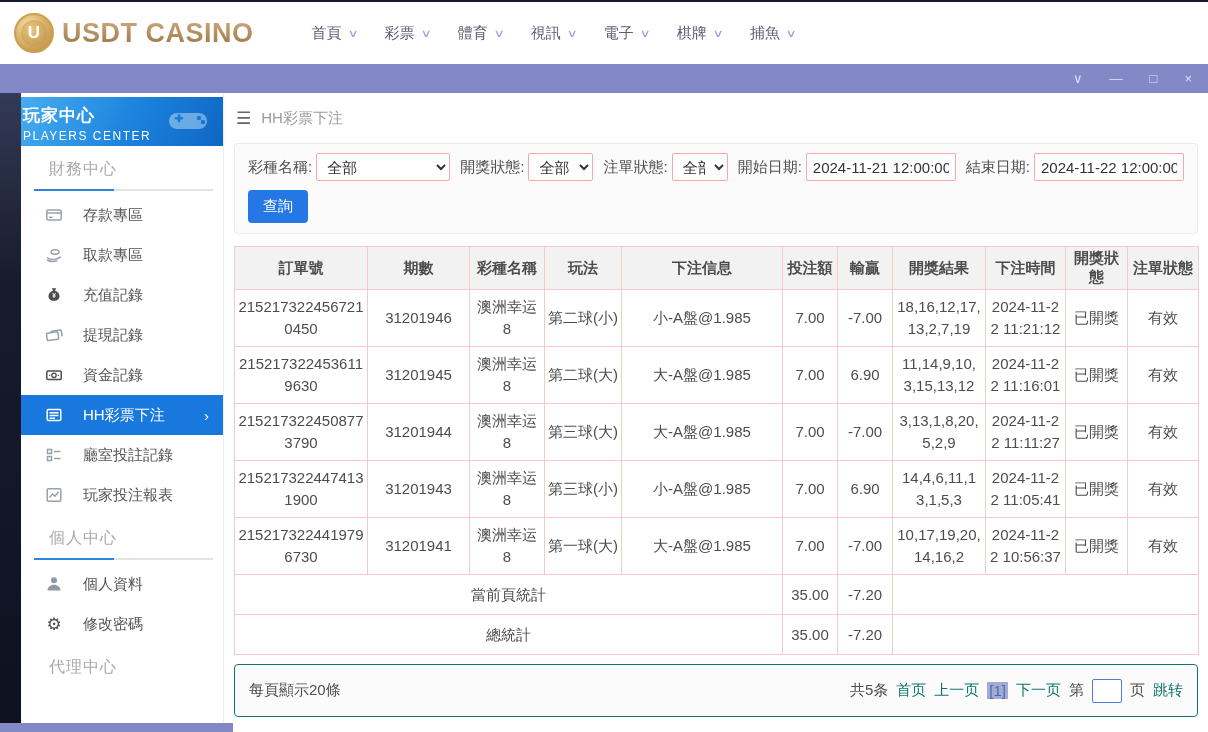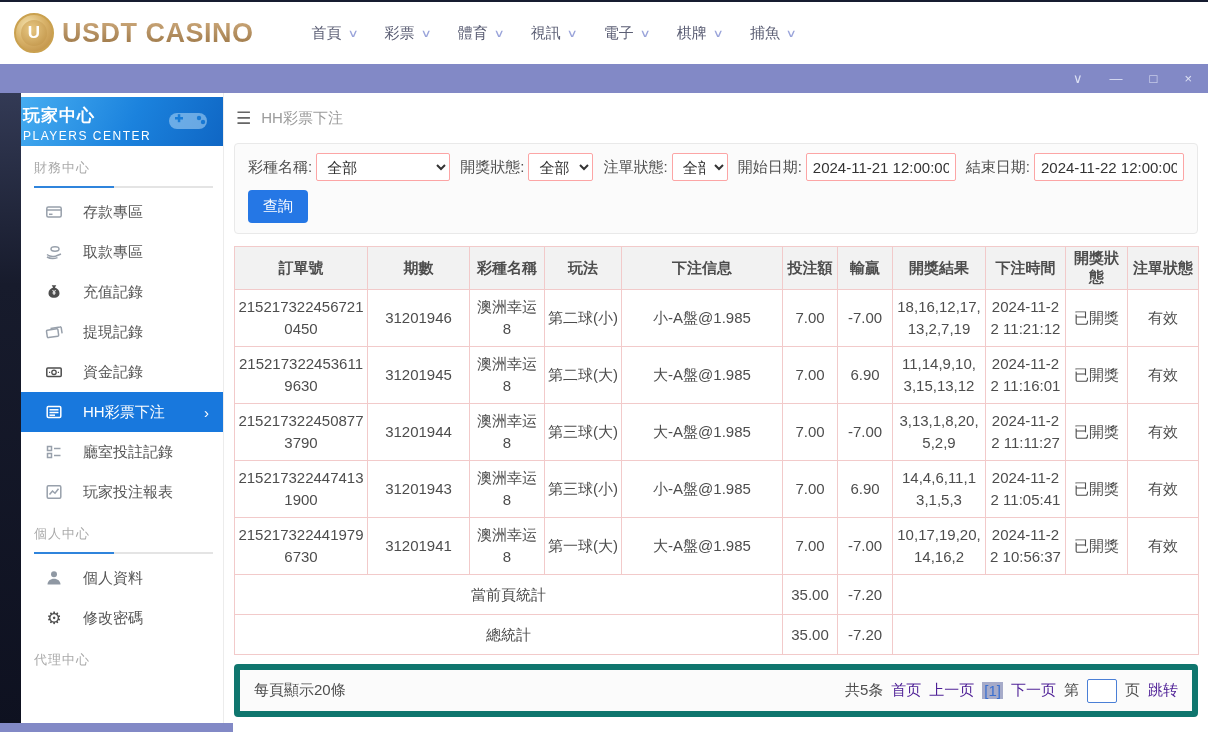--- a/index.html
+++ b/index.html
@@ -28,21 +28,21 @@
 
   
   .main { display:flex; height:639px; background:#fff; }
   .left-strip { width:21px; background:linear-gradient(180deg,#333a55 0%, #171b2c 30%, #0e1120 100%); }
   .sidebar { width:203px; background:#fff; border-right:1px solid #ececec; overflow:hidden; position:relative; }
   .sb-header { margin-top:4px; height:49px; padding:7px 0 0 2px; color:#fff; position:relative;
                background:linear-gradient(115deg,#46adf1 0%, #1b82dd 55%, #0f66c4 100%); }
   .sb-title { font-size:17px; font-weight:bold; letter-spacing:1px; }
   .sb-subtitle { font-size:12px; letter-spacing:1.5px; margin-top:2px; }
   .sb-deco { position:absolute; right:10px; top:8px; opacity:.5; }
-  .sb-section-title { font-size:13px; color:#a9a9a9; margin:13px 0 9px 13px; letter-spacing:1px; }
+  .sb-section-title { font-size:16px; color:#a9a9a9; margin:13px 0 9px 28px; letter-spacing:1px; }
   .sb-underline { height:2px; background:#e4e4e4; margin:0 10px 4px 13px; position:relative; }
   .sb-underline::before { content:""; position:absolute; left:0; top:0; width:80px; height:2px; background:#2f84dc; }
   .sb-item { height:40px; display:flex; align-items:center; padding-left:24px; font-size:15px; color:#555; cursor:pointer; }
   .sb-item .ico { width:18px; height:18px; margin-right:20px; display:flex; align-items:center; justify-content:center; }
   .sb-item.selected { background:#1878dd; color:#fff; margin:0; padding-left:24px; }
   .sb-item.selected .arrow { margin-left:auto; margin-right:14px; font-size:15px; color:#fff; }
   .gear-glyph { font-size:17px; color:#4d4d4d; line-height:1; }
 
   
   .content { flex:1; overflow:hidden; }
@@ -64,25 +64,25 @@
   .search-btn { margin-top:9px; background:#2577e5; color:#fff; border:none; border-radius:4px;
                 font-size:15px; padding:7px 15px; cursor:pointer; font-family:inherit; }
 
   .table-wrap { margin:12px 0 0 10px; width:964px; }
   table { border-collapse:collapse; width:100%; table-layout:fixed; }
   th { background:#f2f2f2; border:1px solid #f2caca; font-size:15px; font-weight:bold; color:#4d4d4d; height:42px; padding:2px; }
   td { border:1px solid #f2caca; font-size:15px; color:#4d4d4d; text-align:center; height:57px;
        padding:2px 3px; word-break:break-all; line-height:1.45; }
   tr.summary td { height:40px; }
 
-  .pagination { margin:9px 0 0 10px; width:964px; height:53px; background:#fbfbfb; border:6px solid #0f766e;
+  .pagination { margin:9px 0 0 10px; width:964px; height:53px; background:#fbfbfb; border:1px solid #0f766e;
                 border-radius:4px; display:flex; align-items:center; justify-content:space-between;
                 padding:0 14px; font-size:15px; color:#4f4f4f; }
   .pag-right { display:flex; align-items:center; gap:8px; }
-  .pag-link { color:#4c1d95; cursor:pointer; }
+  .pag-link { color:#0f766e; cursor:pointer; }
   .pag-current { background:#a6abc9; color:#3a6fd0; padding:0 2px; }
   .page-input { width:30px; height:24px; border:1px solid #4a7fd6; border-radius:2px; background:#fff; }
 
   .bottom-strip { position:absolute; left:0; bottom:0; width:233px; height:9px; background:#8289c6; z-index:5; }
   svg { display:block; }
 </style>
 </head>
 <body>
 
 <div class="topnav">

